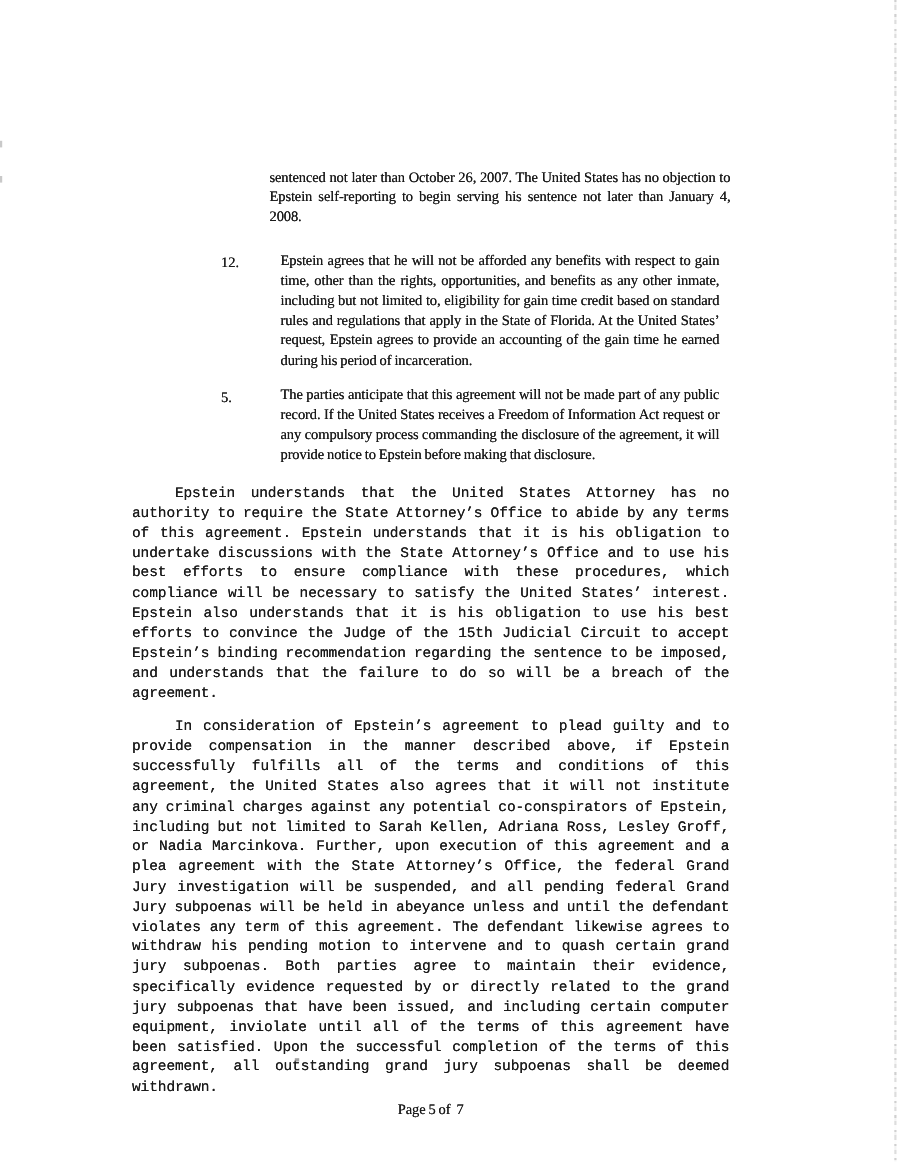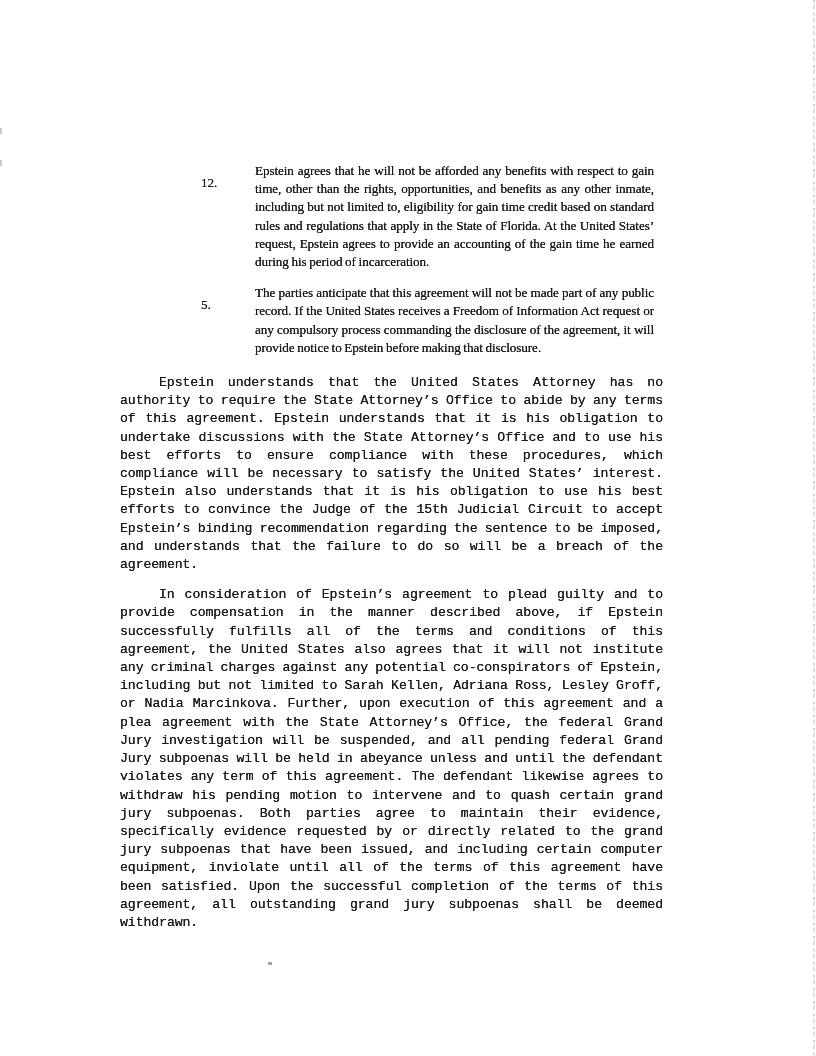--- a/index.html
+++ b/index.html
@@ -40,21 +40,21 @@
     position: relative;
     margin: 0 0 13px 245px;
     width: 419px;
   }
   .numbered-item.last {
     margin-bottom: 17px;
   }
   .numbered-item .num {
     position: absolute;
     left: -44px;
-    top: 12px;
+    top: 2px;
   }
   .numbered-item .itext {
     margin: 10px;
     text-align: justify;
   }
   .body-para {
     margin: 0 0 12px 120px;
     width: 543px;
     text-align: justify;
     text-indent: 39px;
@@ -103,35 +103,37 @@
   .scan-tick.t1 { top: 128px; }
   .scan-tick.t2 { top: 160px; }
 </style>
 </head>
 <body>
 
 <div class="page">
 
   <div class="content">
 
+    <p class="cont-para">sentenced not later than October 26, 2007. The United States has no objection to Epstein self-reporting to begin serving his sentence not later than January 4, 2008.</p>
 
     <div class="numbered-item">
       <span class="num">12.</span>
       <p class="itext">Epstein agrees that he will not be afforded any benefits with respect to gain time, other than the rights, opportunities, and benefits as any other inmate, including but not limited to, eligibility for gain time credit based on standard rules and regulations that apply in the State of Florida. At the United States’ request, Epstein agrees to provide an accounting of the gain time he earned during his period of incarceration.</p>
     </div>
 
     <div class="numbered-item last">
       <span class="num">5.</span>
       <p class="itext">The parties anticipate that this agreement will not be made part of any public record. If the United States receives a Freedom of Information Act request or any compulsory process commanding the disclosure of the agreement, it will provide notice to Epstein before making that disclosure.</p>
     </div>
 
     <p class="body-para">Epstein understands that the United States Attorney has no authority to require the State Attorney’s Office to abide by any terms of this agreement. Epstein understands that it is his obligation to undertake discussions with the State Attorney’s Office and to use his best efforts to ensure compliance with these procedures, which compliance will be necessary to satisfy the United States’ interest. Epstein also understands that it is his obligation to use his best efforts to convince the Judge of the 15th Judicial Circuit to accept Epstein’s binding recommendation regarding the sentence to be imposed, and understands that the failure to do so will be a breach of the agreement.</p>
 
     <p class="body-para last">In consideration of Epstein’s agreement to plead guilty and to provide compensation in the manner described above, if Epstein successfully fulfills all of the terms and conditions of this agreement, the United States also agrees that it will not institute any criminal charges against any potential co-conspirators of Epstein, including but not limited to Sarah Kellen, Adriana Ross, Lesley Groff, or Nadia Marcinkova. Further, upon execution of this agreement and a plea agreement with the State Attorney’s Office, the federal Grand Jury investigation will be suspended, and all pending federal Grand Jury subpoenas will be held in abeyance unless and until the defendant violates any term of this agreement. The defendant likewise agrees to withdraw his pending motion to intervene and to quash certain grand jury subpoenas. Both parties agree to maintain their evidence, specifically evidence requested by or directly related to the grand jury subpoenas that have been issued, and including certain computer equipment, inviolate until all of the terms of this agreement have been satisfied. Upon the successful completion of the terms of this agreement, all outstanding grand jury subpoenas shall be deemed withdrawn.</p>
 
+    <div class="footer">Page 5 of  7</div>
 
   </div>
 
   <div class="scan-edge"></div>
   <div class="scan-dot"></div>
   <div class="scan-tick t1"></div>
   <div class="scan-tick t2"></div>
 
 </div>
 

